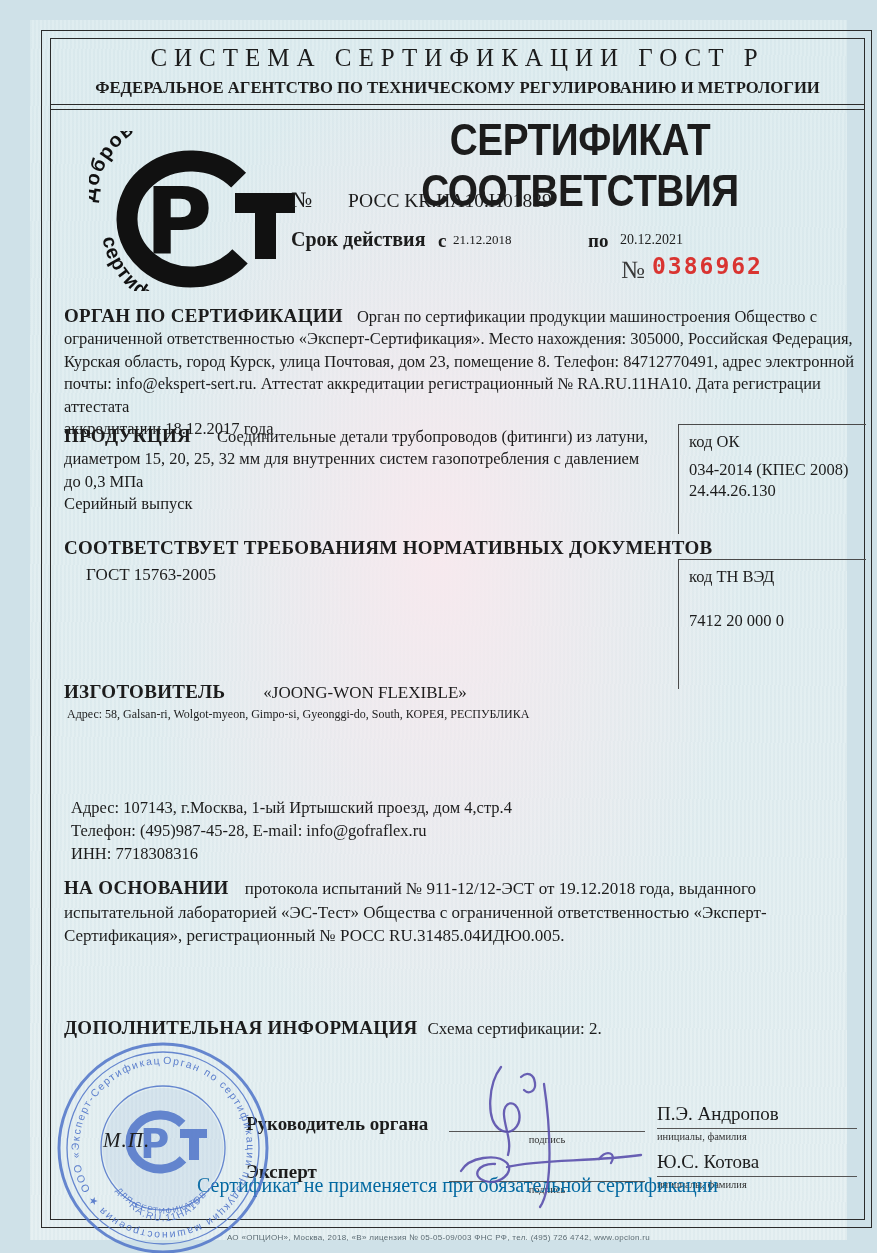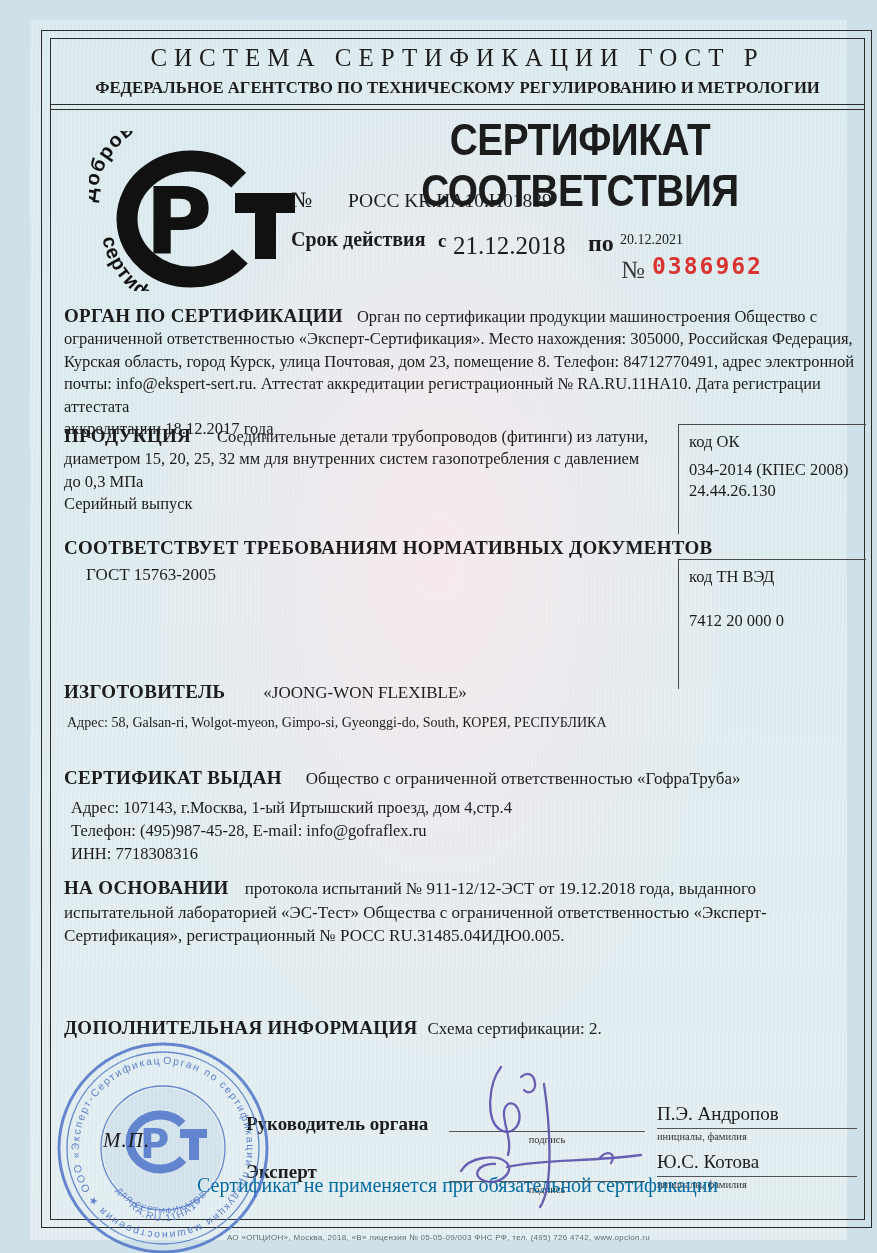--- a/index.html
+++ b/index.html
@@ -24,22 +24,22 @@
   .hdr-sep1{left:0;right:0;top:65px;border-top:1.6px solid #2b2b2b;}
   .hdr-sep2{left:0;right:0;top:70px;border-top:1px solid #2b2b2b;}
   .logo-svg{left:38px;top:92px;}
   .big-title{left:248px;top:76px;width:562px;text-align:center;font-family:"Liberation Sans",sans-serif;
     font-weight:700;font-size:40px;transform:scale(.97,1.12);transform-origin:center top;letter-spacing:-.5px;}
   .reg-row{left:240px;top:148px;font-size:20px;}
   .reg-no{font-size:22px;}
   .reg-val{margin-left:36px;font-size:19.5px;}
   .valid-label{left:240px;top:189px;font-weight:bold;font-size:20px;}
   .valid-c{left:387px;top:191px;font-weight:bold;font-size:19px;}
-  .valid-from{left:402px;top:193px;font-size:25px;}
-  .valid-po{left:537px;top:191px;font-weight:bold;font-size:24px;}
+  .valid-from{left:402px;top:193px;font-size:13px;}
+  .valid-po{left:537px;top:191px;font-weight:bold;font-size:19px;}
   .valid-to{left:569px;top:193px;font-size:14px;}
   .blank-no{left:570px;top:217px;font-size:25px;color:#3a3a3a;}
   .blank-val{left:601px;top:214px;font-family:"DejaVu Sans Mono",monospace;font-weight:600;
     font-size:23px;letter-spacing:2px;color:#d93431;}
   .section{line-height:22.5px;font-size:16.5px;}
   .sec-head{font-weight:bold;font-size:19px;letter-spacing:.3px;}
   .pre{white-space:pre-line;}
   .organ{left:13px;top:249px;width:792px;}
   .organ .sec-head{margin-right:14px;}
   .product{left:13px;top:369px;width:642px;}
@@ -48,21 +48,21 @@
   .ok-box{left:627px;top:385px;width:167px;height:95px;}
   .tn-box{left:627px;top:520px;width:167px;height:115px;}
   .code-label{font-size:16.5px;}
   .ok-val{margin-top:7px;font-size:16.5px;line-height:21px;}
   .tn-val{margin-top:24px;font-size:16.5px;}
   .conforms-head{left:13px;top:498px;}
   .conforms-val{left:35px;top:526px;font-size:17px;}
   .manu-row{left:13px;top:642px;}
   .manu-row .sec-head{margin-right:38px;}
   .manu-name{font-size:17px;}
-  .manu-addr{left:16px;top:668px;font-size:14px;margin-top:8px;}
+  .manu-addr{left:16px;top:668px;font-size:12px;}
   .issued-row{left:13px;top:728px;}
   .issued-row .sec-head{margin-right:24px;}
   .issued-name{font-size:17px;}
   .issued-details{left:20px;top:757px;font-size:16.5px;line-height:23px;}
   .basis{left:13px;top:820px;width:782px;line-height:23.5px;font-size:17px;}
   .basis .sec-head{margin-right:16px;}
   .addinfo{left:13px;top:978px;}
   .addinfo .sec-head{margin-right:10px;}
   .addinfo-val{font-size:17px;}
   .role1{left:195px;top:1074px;font-weight:bold;font-size:19px;}
@@ -155,21 +155,20 @@
   <div class="abs conforms-val">ГОСТ 15763-2005</div>
 
   <div class="abs code-box tn-box">
     <div class="code-label">код ТН ВЭД</div>
     <div class="tn-val">7412 20 000 0</div>
   </div>
 
   <div class="abs section manu-row"><span class="sec-head">ИЗГОТОВИТЕЛЬ</span><span class="manu-name">«JOONG-WON FLEXIBLE»</span></div>
   <div class="abs manu-addr">Адрес: 58, Galsan-ri, Wolgot-myeon, Gimpo-si, Gyeonggi-do, South, КОРЕЯ, РЕСПУБЛИКА</div>
 
-  <div class="abs section issued-row"><span class="sec-head">СЕРТИФИКАТ ВЫДАН</span><span class="issued-name">Общество с ограниченной ответственностью  «ГофраТруба»</span></div>
   <div class="abs issued-details pre">Адрес: 107143, г.Москва, 1-ый Иртышский проезд, дом 4,стр.4
 Телефон: (495)987-45-28, E-mail: info@gofraflex.ru
 ИНН: 7718308316</div>
 
   <p class="abs section basis"><span class="sec-head">НА ОСНОВАНИИ</span><span class="pre">протокола испытаний № 911-12/12-ЭСТ от 19.12.2018 года, выданного
 испытательной лабораторией «ЭС-Тест» Общества с ограниченной ответственностью «Эксперт-
 Сертификация», регистрационный № РОСС RU.31485.04ИДЮ0.005.</span></p>
 
   <div class="abs section addinfo"><span class="sec-head">ДОПОЛНИТЕЛЬНАЯ ИНФОРМАЦИЯ</span><span class="addinfo-val">Схема сертификации: 2.</span></div>
 

